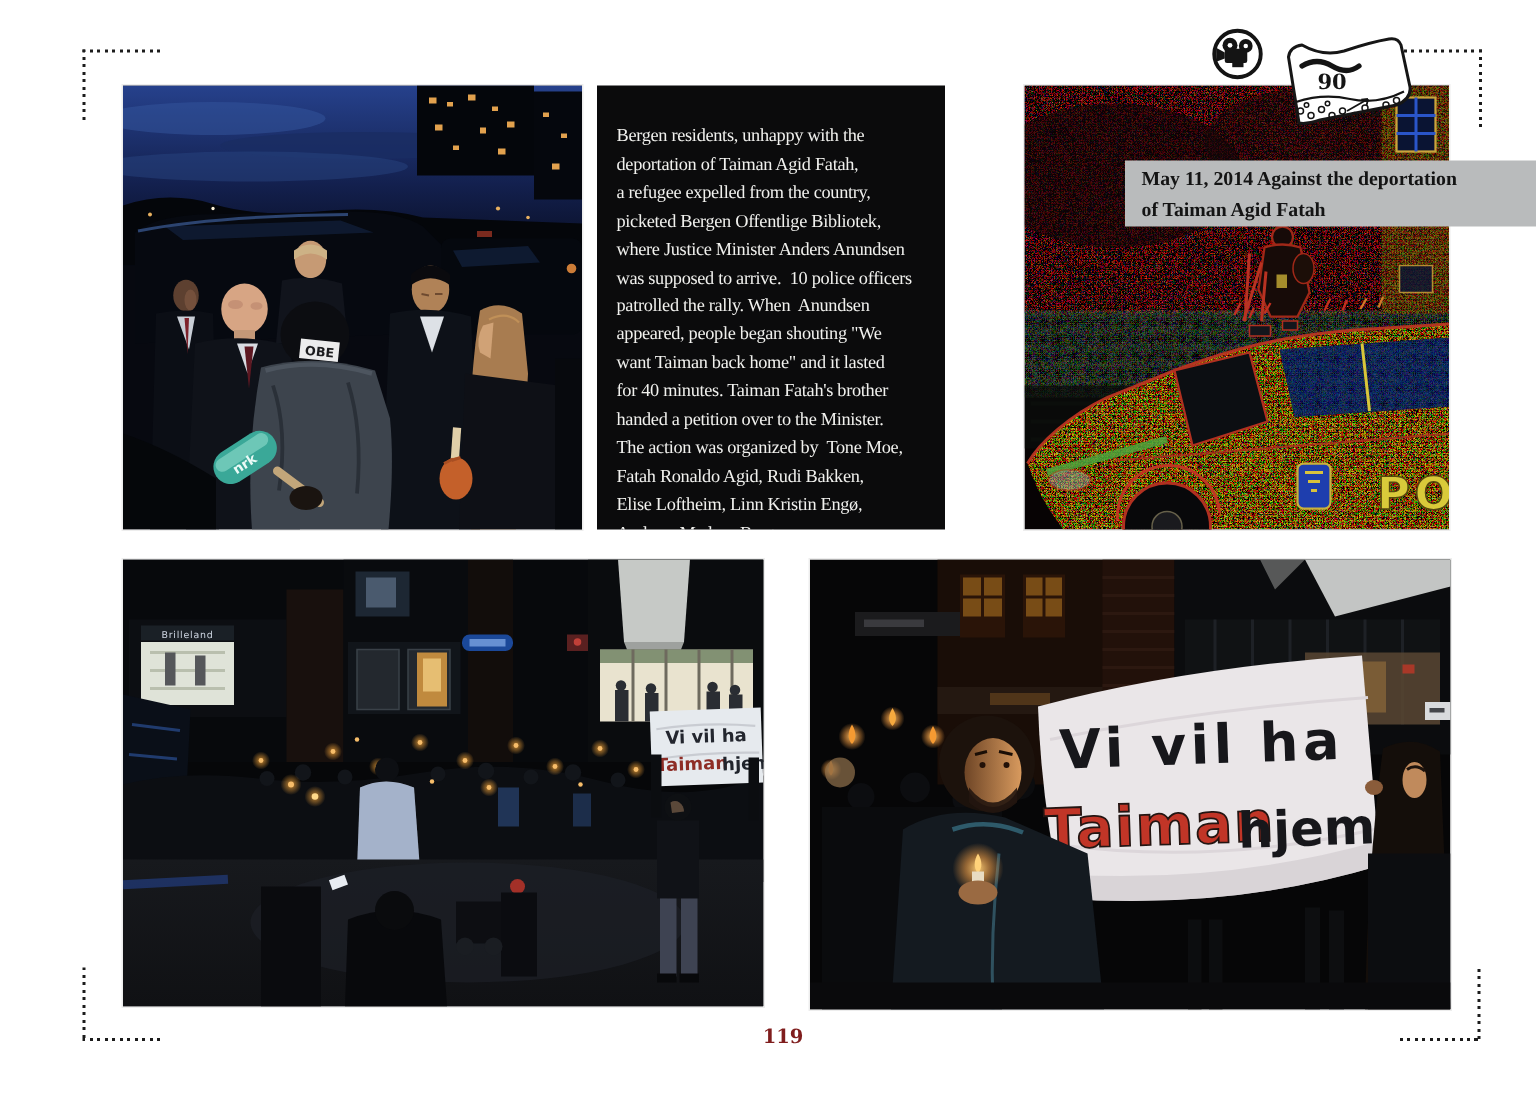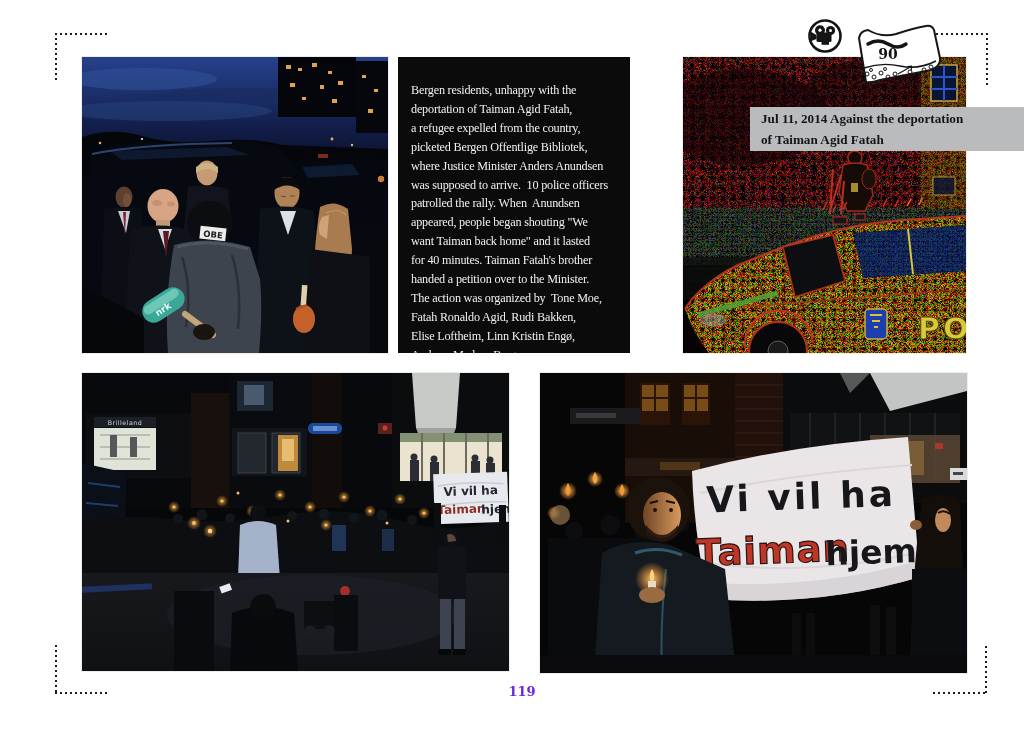--- a/index.html
+++ b/index.html
@@ -9,21 +9,21 @@
   .photo svg{display:block;}
   .textblock{position:absolute;left:398px;top:57px;width:232px;height:296px;background:#0b0b0c;
              box-sizing:border-box;padding:24px 0 0 13px;overflow:hidden;}
   .textblock p{margin:0;color:#f1f1ee;font-size:12.2px;line-height:18.9px;letter-spacing:-0.2px;
                white-space:pre;font-family:"Liberation Serif", serif;}
   .caption{position:absolute;left:750px;top:107px;width:274px;height:44px;background:#b9bbbc;
            box-sizing:border-box;padding:2px 0 0 11px;z-index:4;}
   .caption p{margin:0;color:#141414;font-size:13.2px;line-height:20.5px;font-weight:bold;
              white-space:pre-line;font-family:"Liberation Serif", serif;}
   .pagenum{position:absolute;left:494px;top:684px;width:56px;text-align:center;
-           font-family:"DejaVu Serif", serif;font-weight:bold;font-size:13px;color:#6d28d9;}
+           font-family:"DejaVu Serif", serif;font-weight:bold;font-size:13px;color:#7f1d1d;}
   .dot-h{position:absolute;height:2px;
          background-image:repeating-linear-gradient(90deg,#1c1c1c 0 2px,transparent 2px 5px);}
   .dot-v{position:absolute;width:2px;
          background-image:repeating-linear-gradient(180deg,#1c1c1c 0 2px,transparent 2px 5px);}
   .stamp{position:absolute;z-index:3;}
   .svgtxt{font-family:"DejaVu Sans", sans-serif;}
   .serif{font-family:"DejaVu Serif", serif;}
 </style>
 </head>
 <body>
@@ -297,21 +297,21 @@
         <rect x="168" y="126" width="7" height="9" fill="#c9ae36" opacity="0.8"></rect>
       </g>
       <g stroke="#c03020" stroke-width="1.5">
         <path d="M140,153 l4,-8 M150,155 l3,-7 M160,152 l4,-7 M200,150 l4,-8 M212,150 l3,-7"></path>
         <path d="M224,149 l4,-7 M236,148 l3,-7" stroke="#d07a28"></path>
       </g>
     </svg>
   </div>
 
   <div class="caption">
-    <p>Jul 11, 2014 Against the deportation
+    <p>May 11, 2014 Against the deportation
 of Taiman Agid Fatah</p>
   </div>
 
   <div class="photo" style="left:82px;top:373px;">
     <svg width="427" height="298" viewBox="0 0 427 298">
       <defs>
         <linearGradient id="pav" x1="0" y1="0" x2="0" y2="1">
           <stop offset="0" stop-color="#17191d"></stop>
             <stop offset="1" stop-color="#101114"></stop>
         </linearGradient>

